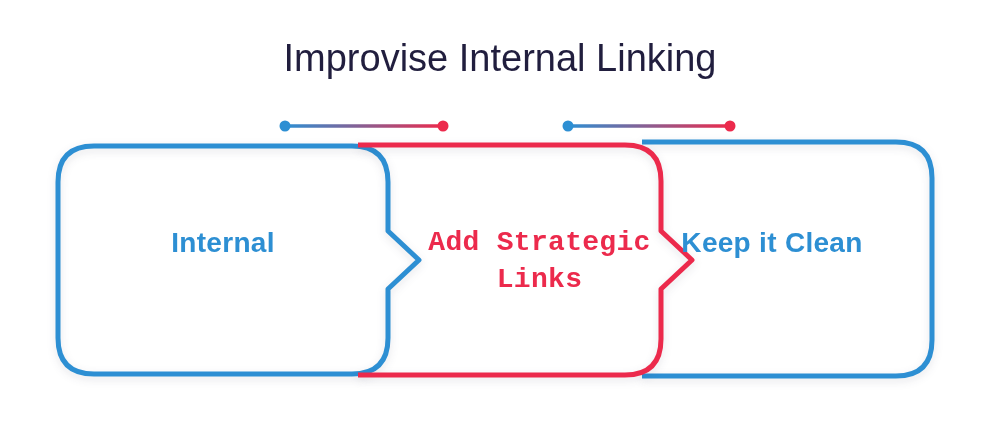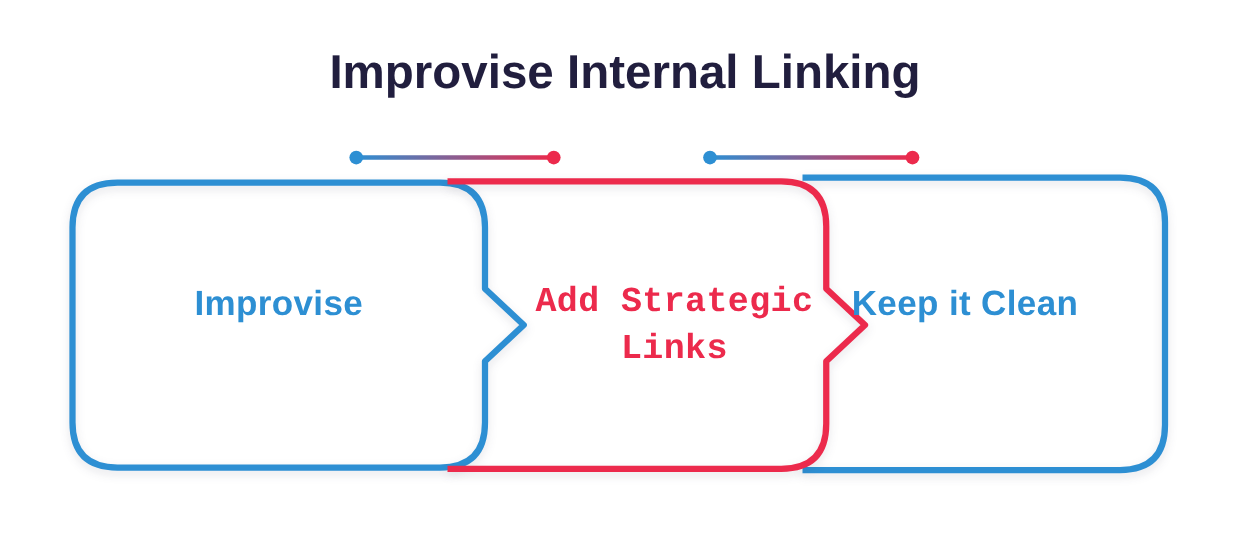--- a/index.html
+++ b/index.html
@@ -15,21 +15,21 @@
     background: #ffffff;
     overflow: hidden;
   }
   .title {
     position: absolute;
     top: 36px;
     left: 0;
     width: 100%;
     text-align: center;
     font-size: 38px;
-    font-weight: 700;
+    font-weight: 400;
     letter-spacing: 0px;
     line-height: 44px;
   }
   .diagram-svg {
     position: absolute;
     top: 0;
     left: 0;
   }
   .shape {
     fill: none;
@@ -88,21 +88,21 @@
     </g>
 
     <path class="shape" d="M 642,142 L 896,142 Q 932,142 932,178 L 932,340 Q 932,376 896,376 L 642,376" style="stroke: rgb(45, 143, 211);"></path>
 
     <path class="shape" d="M 94,146 L 352,146 Q 388,146 388,182 L 388,231 L 419,260 L 388,289 L 388,338 Q 388,374 352,374 L 94,374 Q 58,374 58,338 L 58,182 Q 58,146 94,146 Z" style="stroke: rgb(45, 143, 211);"></path>
 
     <path class="shape" d="M 358,145 L 625,145 Q 661,145 661,181 L 661,231 L 692,260 L 661,289 L 661,339 Q 661,375 625,375 L 358,375" style="stroke: rgb(236, 42, 76);"></path>
   </svg>
 
   <div id="label-1" class="step-label" style="color: rgb(45, 143, 211);">
-    <span>Improvise</span>
+    <span>Internal</span>
   </div>
 
   <div id="label-2" class="step-label" style="color: rgb(236, 42, 76); font-family: Liberation Mono, monospace;">
     <span>Add Strategic</span>
     <span>Links</span>
   </div>
 
   <div id="label-3" class="step-label" style="color: rgb(45, 143, 211);">
     <span>Keep it Clean</span>
     <span></span>

